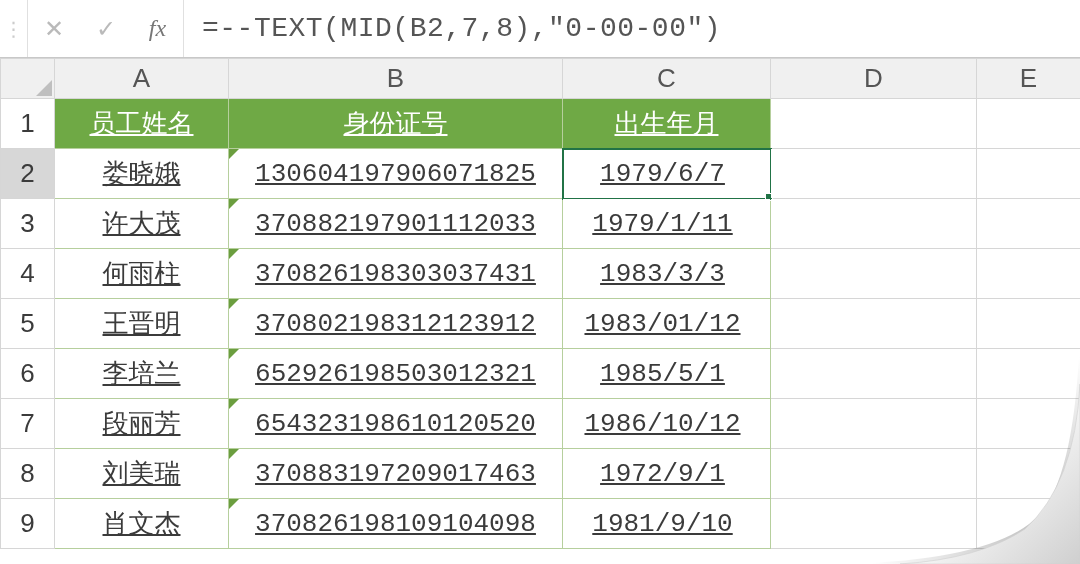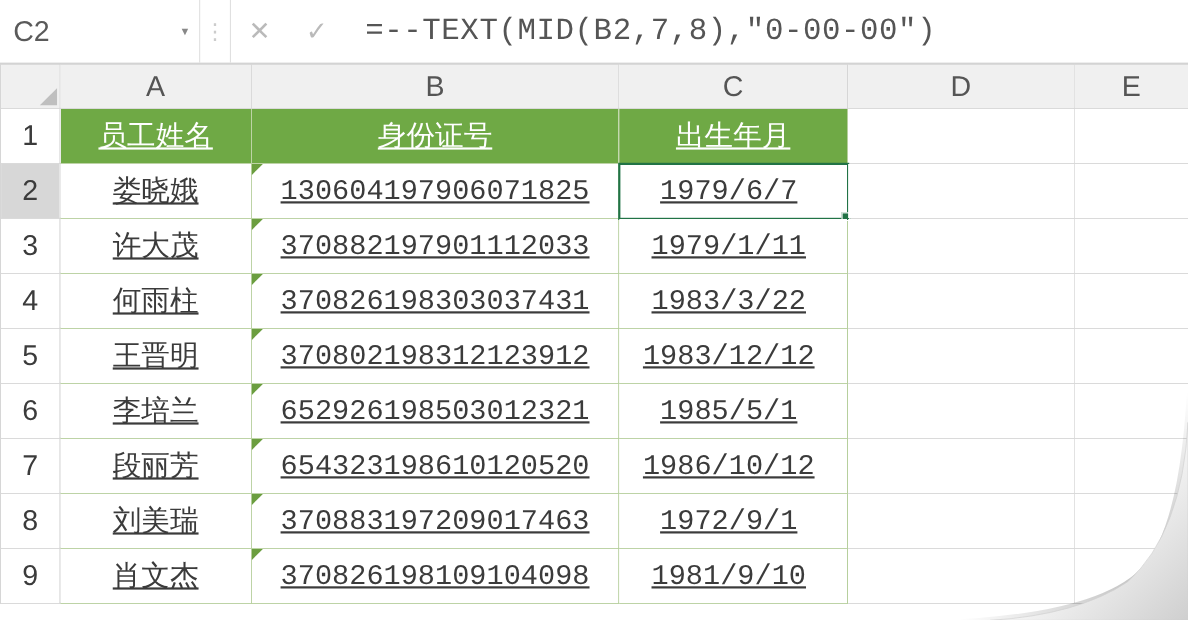--- a/index.html
+++ b/index.html
@@ -176,30 +176,29 @@
     width: 230px;
     height: 230px;
     z-index: 10;
     pointer-events: none;
   }
 </style>
 </head>
 <body>
 
 <div class="formula-bar">
-  <div class="namebox">
-    <span>C2</span>
-    <span class="dropdown">▼</span>
-  </div>
   <div class="fb-divider">⋮</div>
   <div class="fb-btn">
     <span>✕</span>
   </div>
   <div class="fb-btn">
     <span>✓</span>
+  </div>
+  <div class="fx-label">
+    <span>fx</span>
   </div>
   <div class="formula-value">
     <span>=--TEXT(MID(B2,7,8),"0-00-00")</span>
   </div>
 </div>
 
 <table class="grid">
   <colgroup>
     <col class="col-rowhdr">
       <col class="col-A">
@@ -244,29 +243,29 @@
       <td class="databox"><span>许大茂</span></td>
       <td class="databox cell-b corner-mark"><span>370882197901112033</span></td>
       <td class="databox cell-c"><span>1979/1/11</span></td>
       <td></td>
       <td></td>
     </tr>
     <tr>
       <td class="rowhdr"><span>4</span></td>
       <td class="databox"><span>何雨柱</span></td>
       <td class="databox cell-b corner-mark"><span>370826198303037431</span></td>
-      <td class="databox cell-c"><span>1983/3/22</span></td>
+      <td class="databox cell-c"><span>1983/3/3</span></td>
       <td></td>
       <td></td>
     </tr>
     <tr>
       <td class="rowhdr"><span>5</span></td>
       <td class="databox"><span>王晋明</span></td>
       <td class="databox cell-b corner-mark"><span>370802198312123912</span></td>
-      <td class="databox cell-c"><span>1983/12/12</span></td>
+      <td class="databox cell-c"><span>1983/01/12</span></td>
       <td></td>
       <td></td>
     </tr>
     <tr>
       <td class="rowhdr"><span>6</span></td>
       <td class="databox"><span>李培兰</span></td>
       <td class="databox cell-b corner-mark"><span>652926198503012321</span></td>
       <td class="databox cell-c"><span>1985/5/1</span></td>
       <td></td>
       <td></td>

